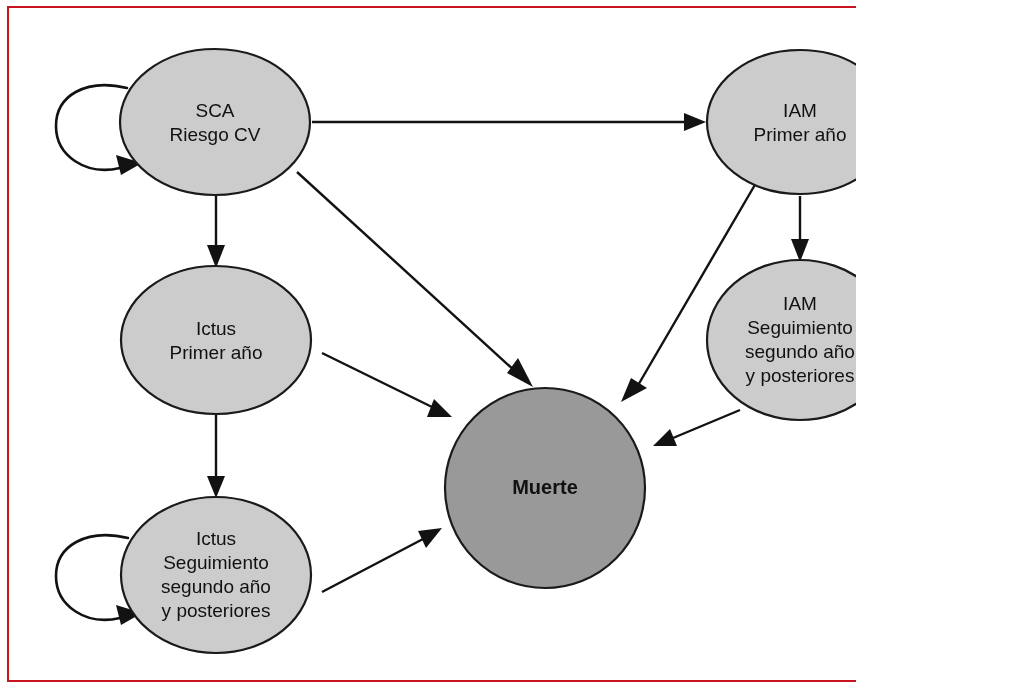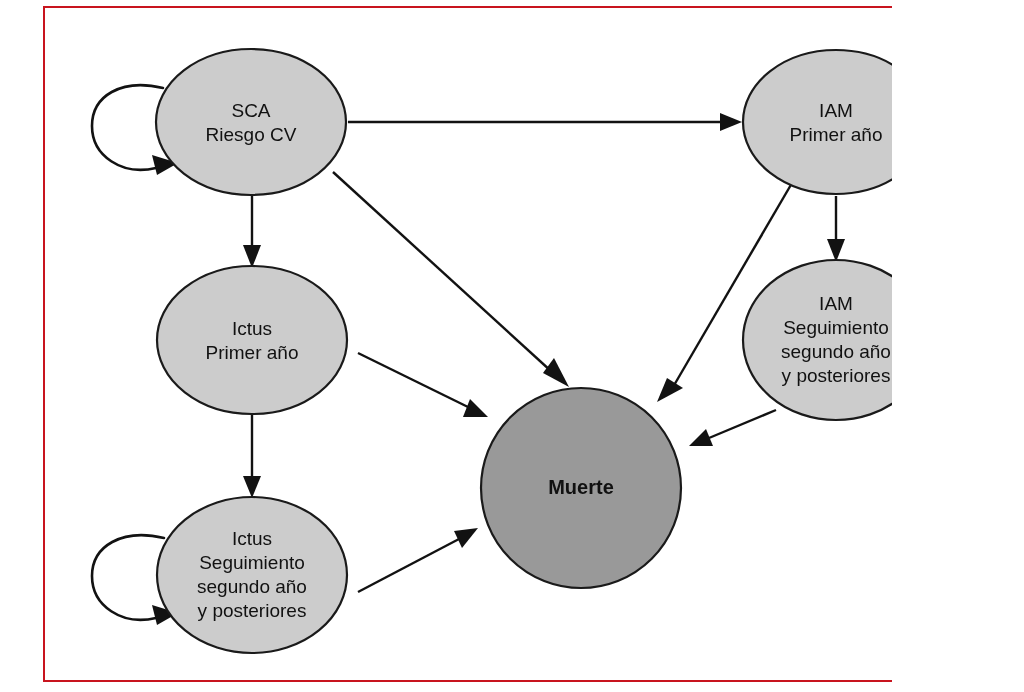--- a/index.html
+++ b/index.html
@@ -10,21 +10,20 @@
   }
   body {
     font-family: "Liberation Sans", sans-serif;
   }
   #canvas {
     position: relative;
     width: 856px;
     height: 692px;
     background: #ffffff;
     overflow: hidden;
-    margin-left: 36px;
   }
   #frame {
     position: absolute;
     left: 7px;
     top: 6px;
     width: 1006px;
     height: 676px;
     border: 2px solid #c8141e;
     box-sizing: border-box;
     background: #ffffff;

